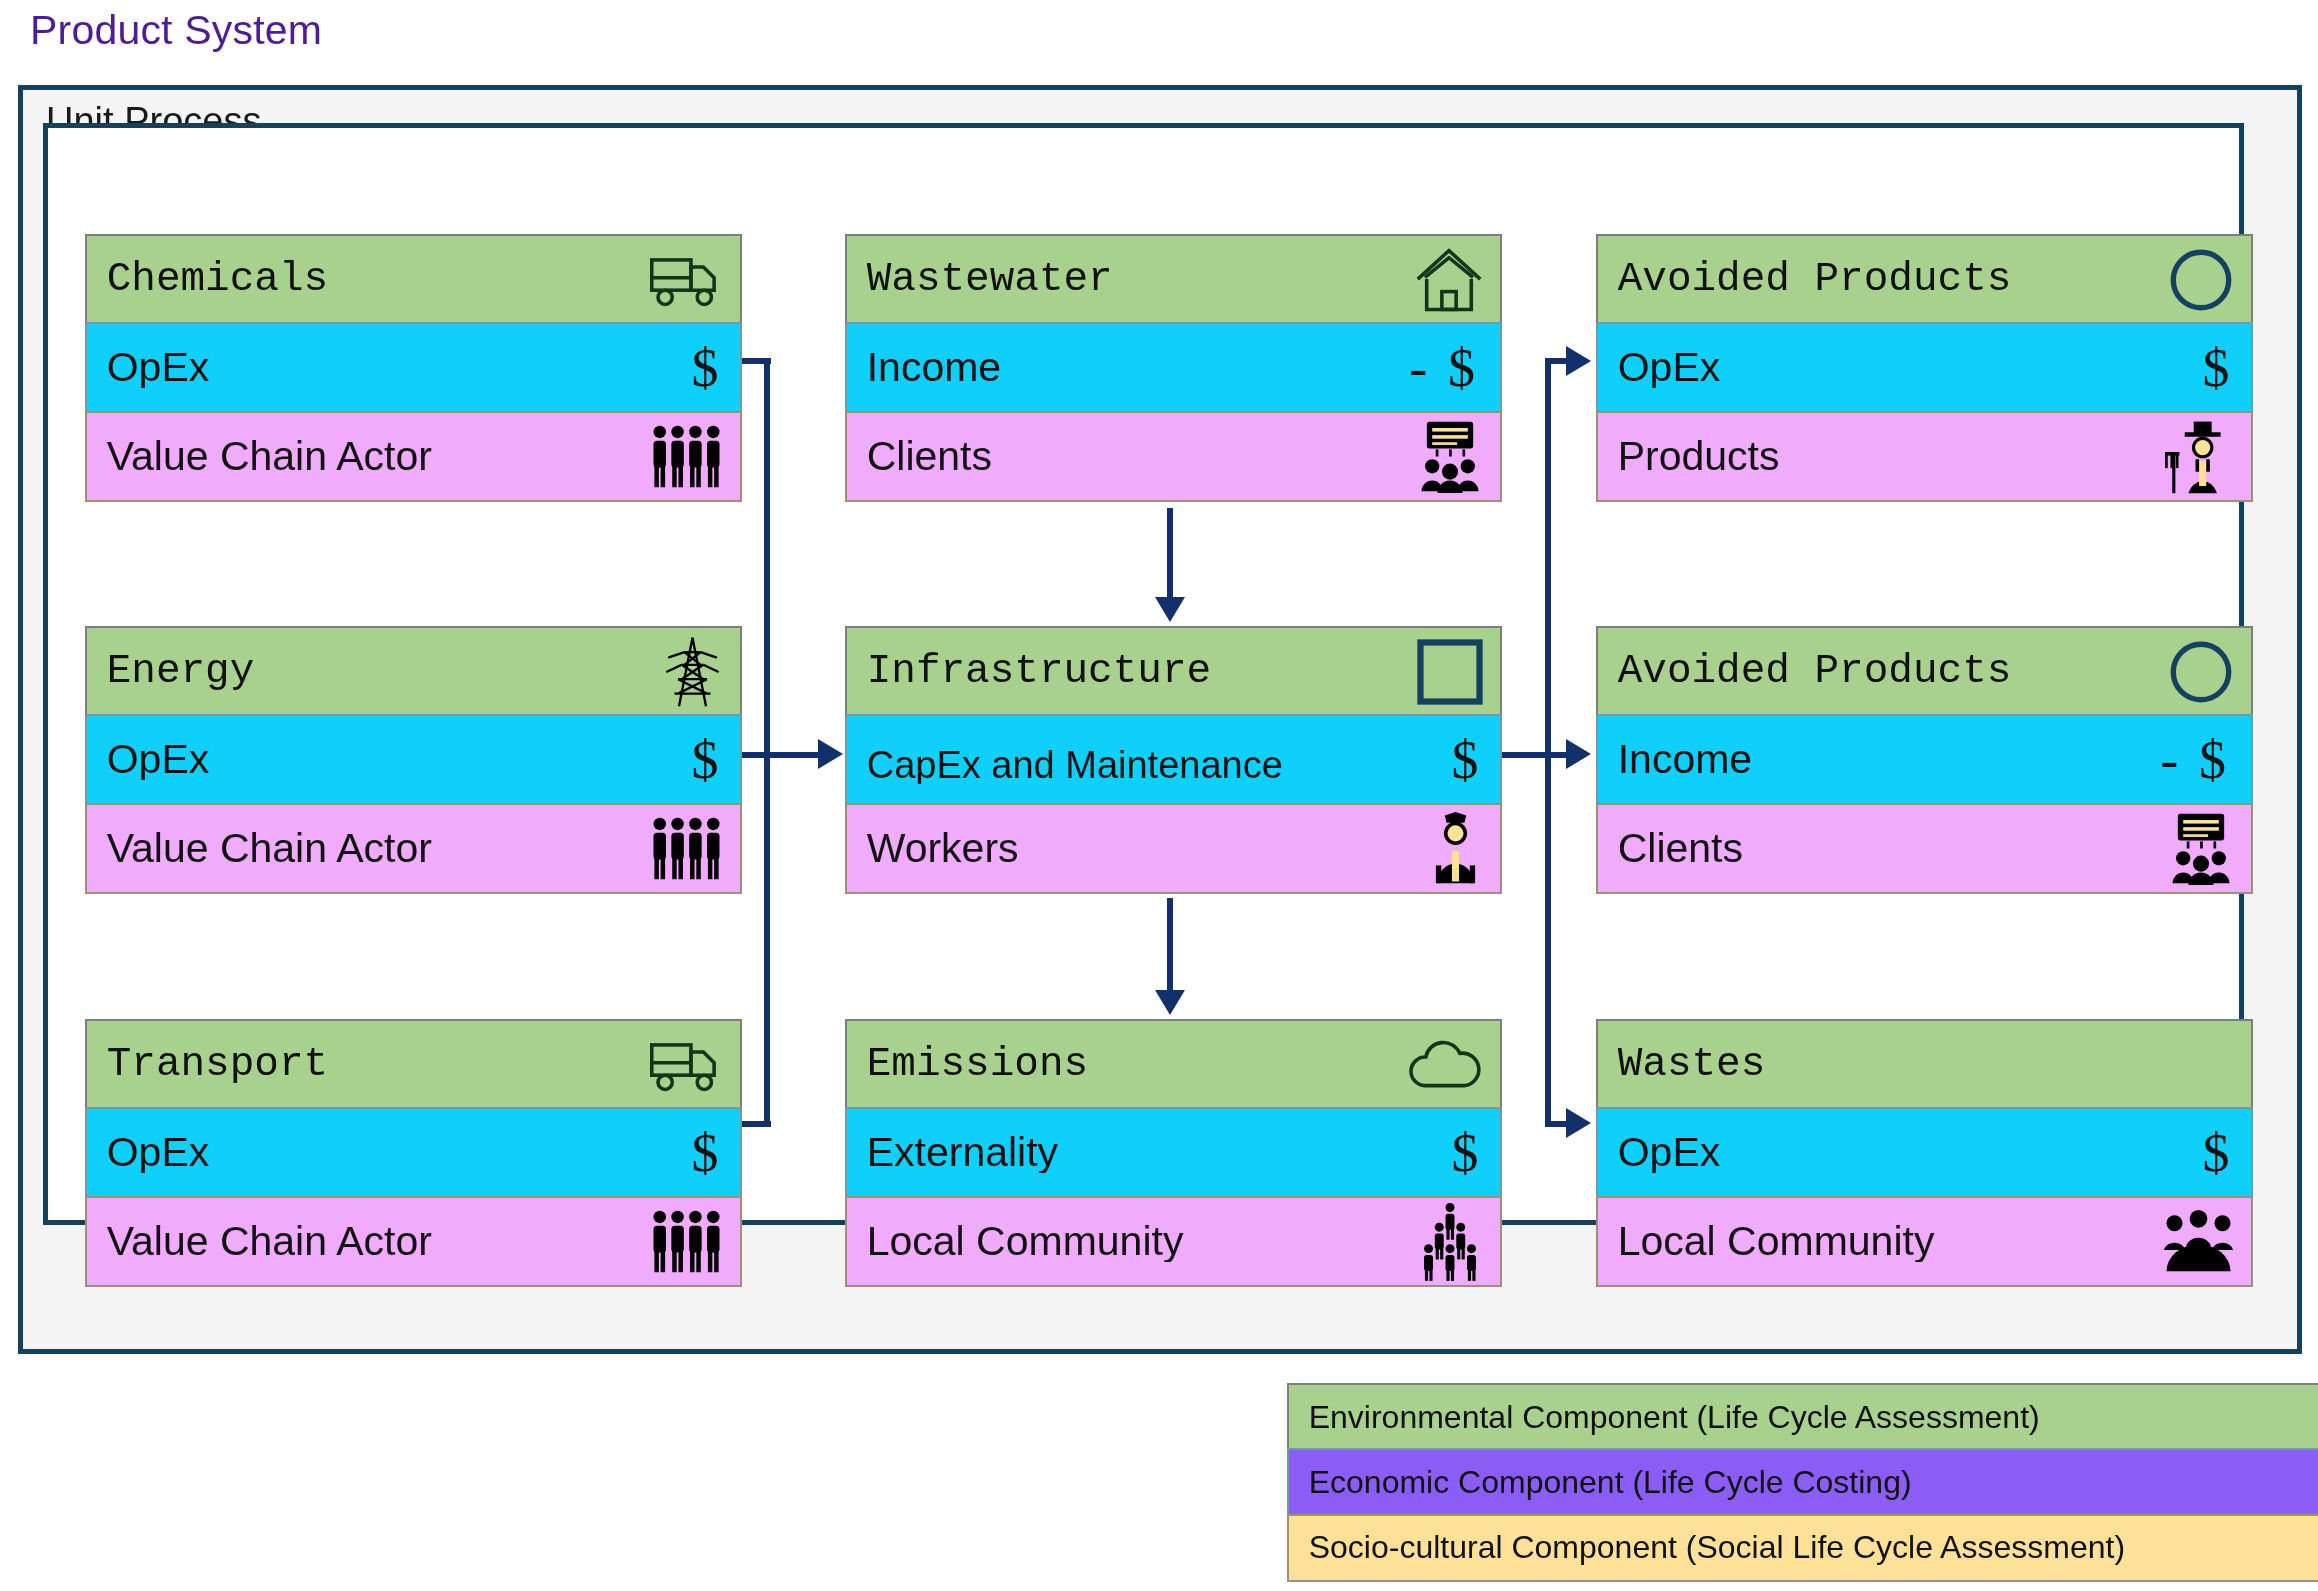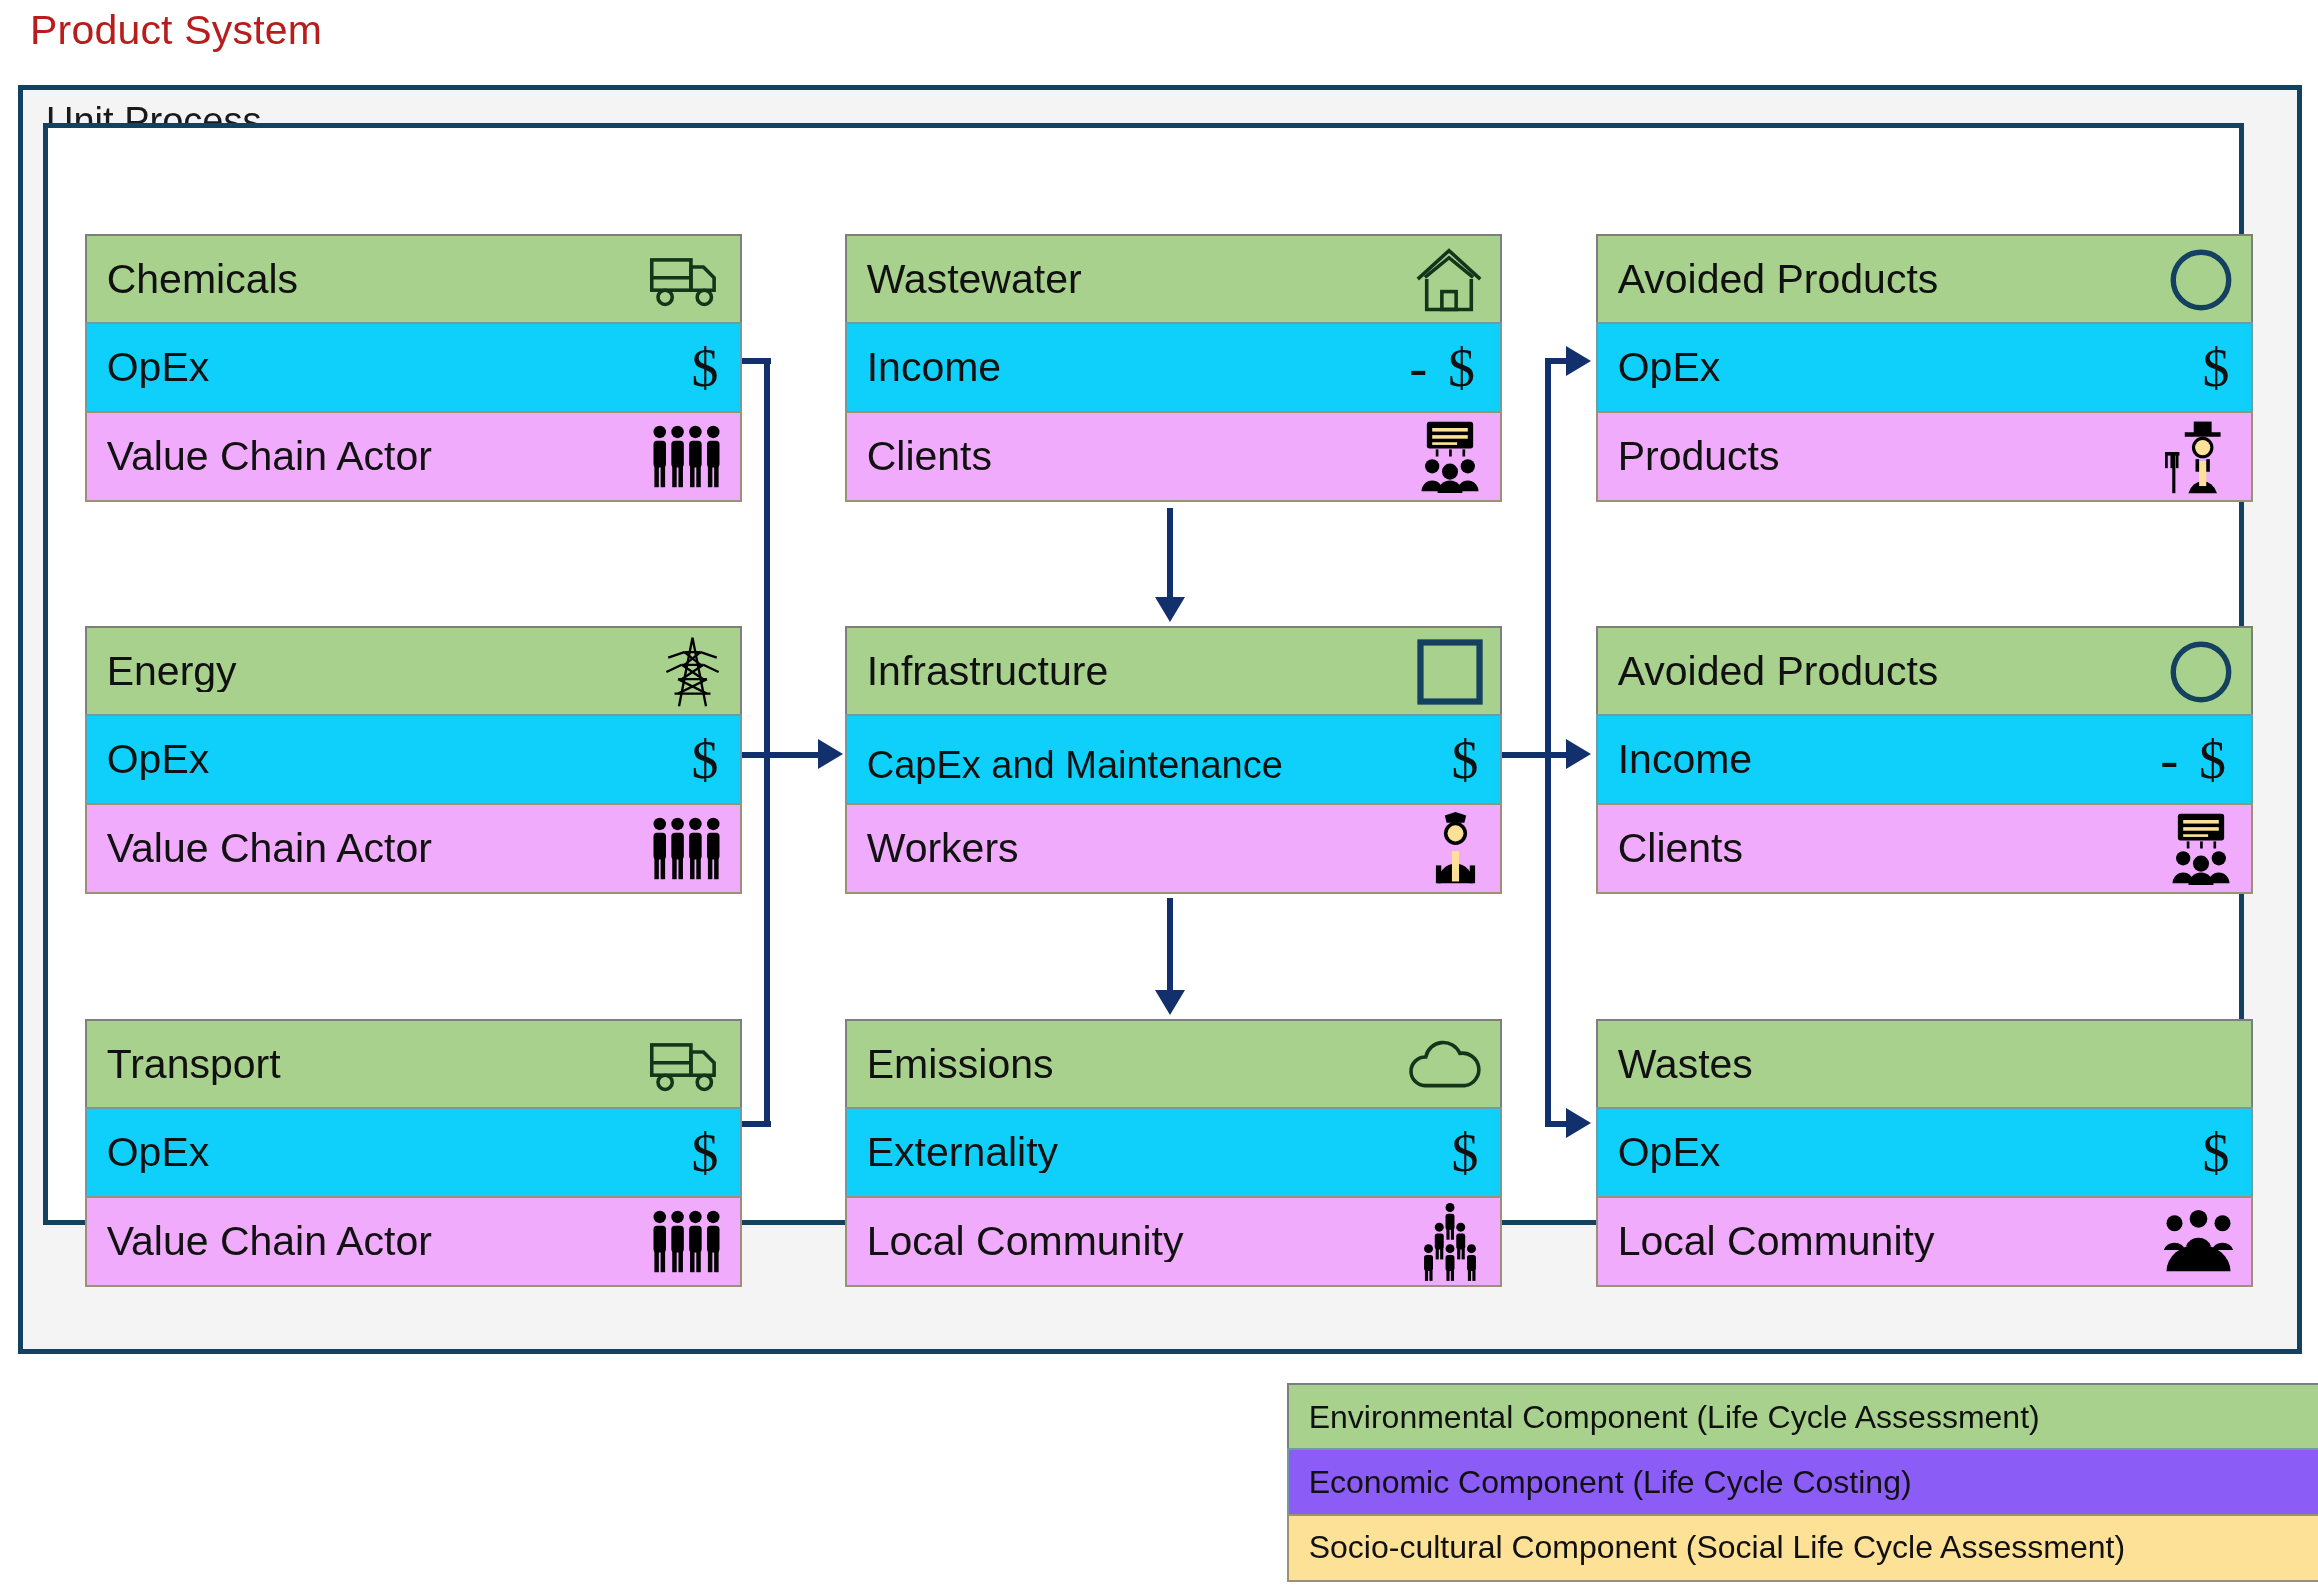--- a/index.html
+++ b/index.html
@@ -15,21 +15,21 @@
     background: #ffffff;
     overflow: hidden;
   }
 
   
   .page-title {
     position: absolute;
     left: 30px;
     top: 7.2px;
     font-size: 41px;
-    color: #b91c1c;
+    color: #4c1d95;
     letter-spacing: 0.2px;
     white-space: nowrap;
   }
   .product-system-frame {
     position: absolute;
     left: 18px;
     top: 85px;
     width: 2284px;
     height: 1269px;
     border: 5.4px solid #13415f;
@@ -64,21 +64,21 @@
   .row {
     position: relative;
     height: 91px;
     border: 2.7px solid #7e7e7e;
     margin-top: -2.7px;
     box-sizing: border-box;
     display: flex;
     align-items: center;
     padding: 0 16px 0 19.7px;
   }
-  .row:first-child { margin-top: 0; }
+  .row:first-child { margin-top: 0; font-family: Liberation Mono, monospace; }
   .row-env  { background: #a9d18e; }
   .row-econ { background: #0fd0fa; border-color: #6f9ba6; }
   .row-soc  { background: #f0abfc; border-color: #9c9177; }
 
   .row-label {
     font-size: 41px;
     color: #111111;
     line-height: 1;
     white-space: nowrap;
     flex: 1 1 auto;

